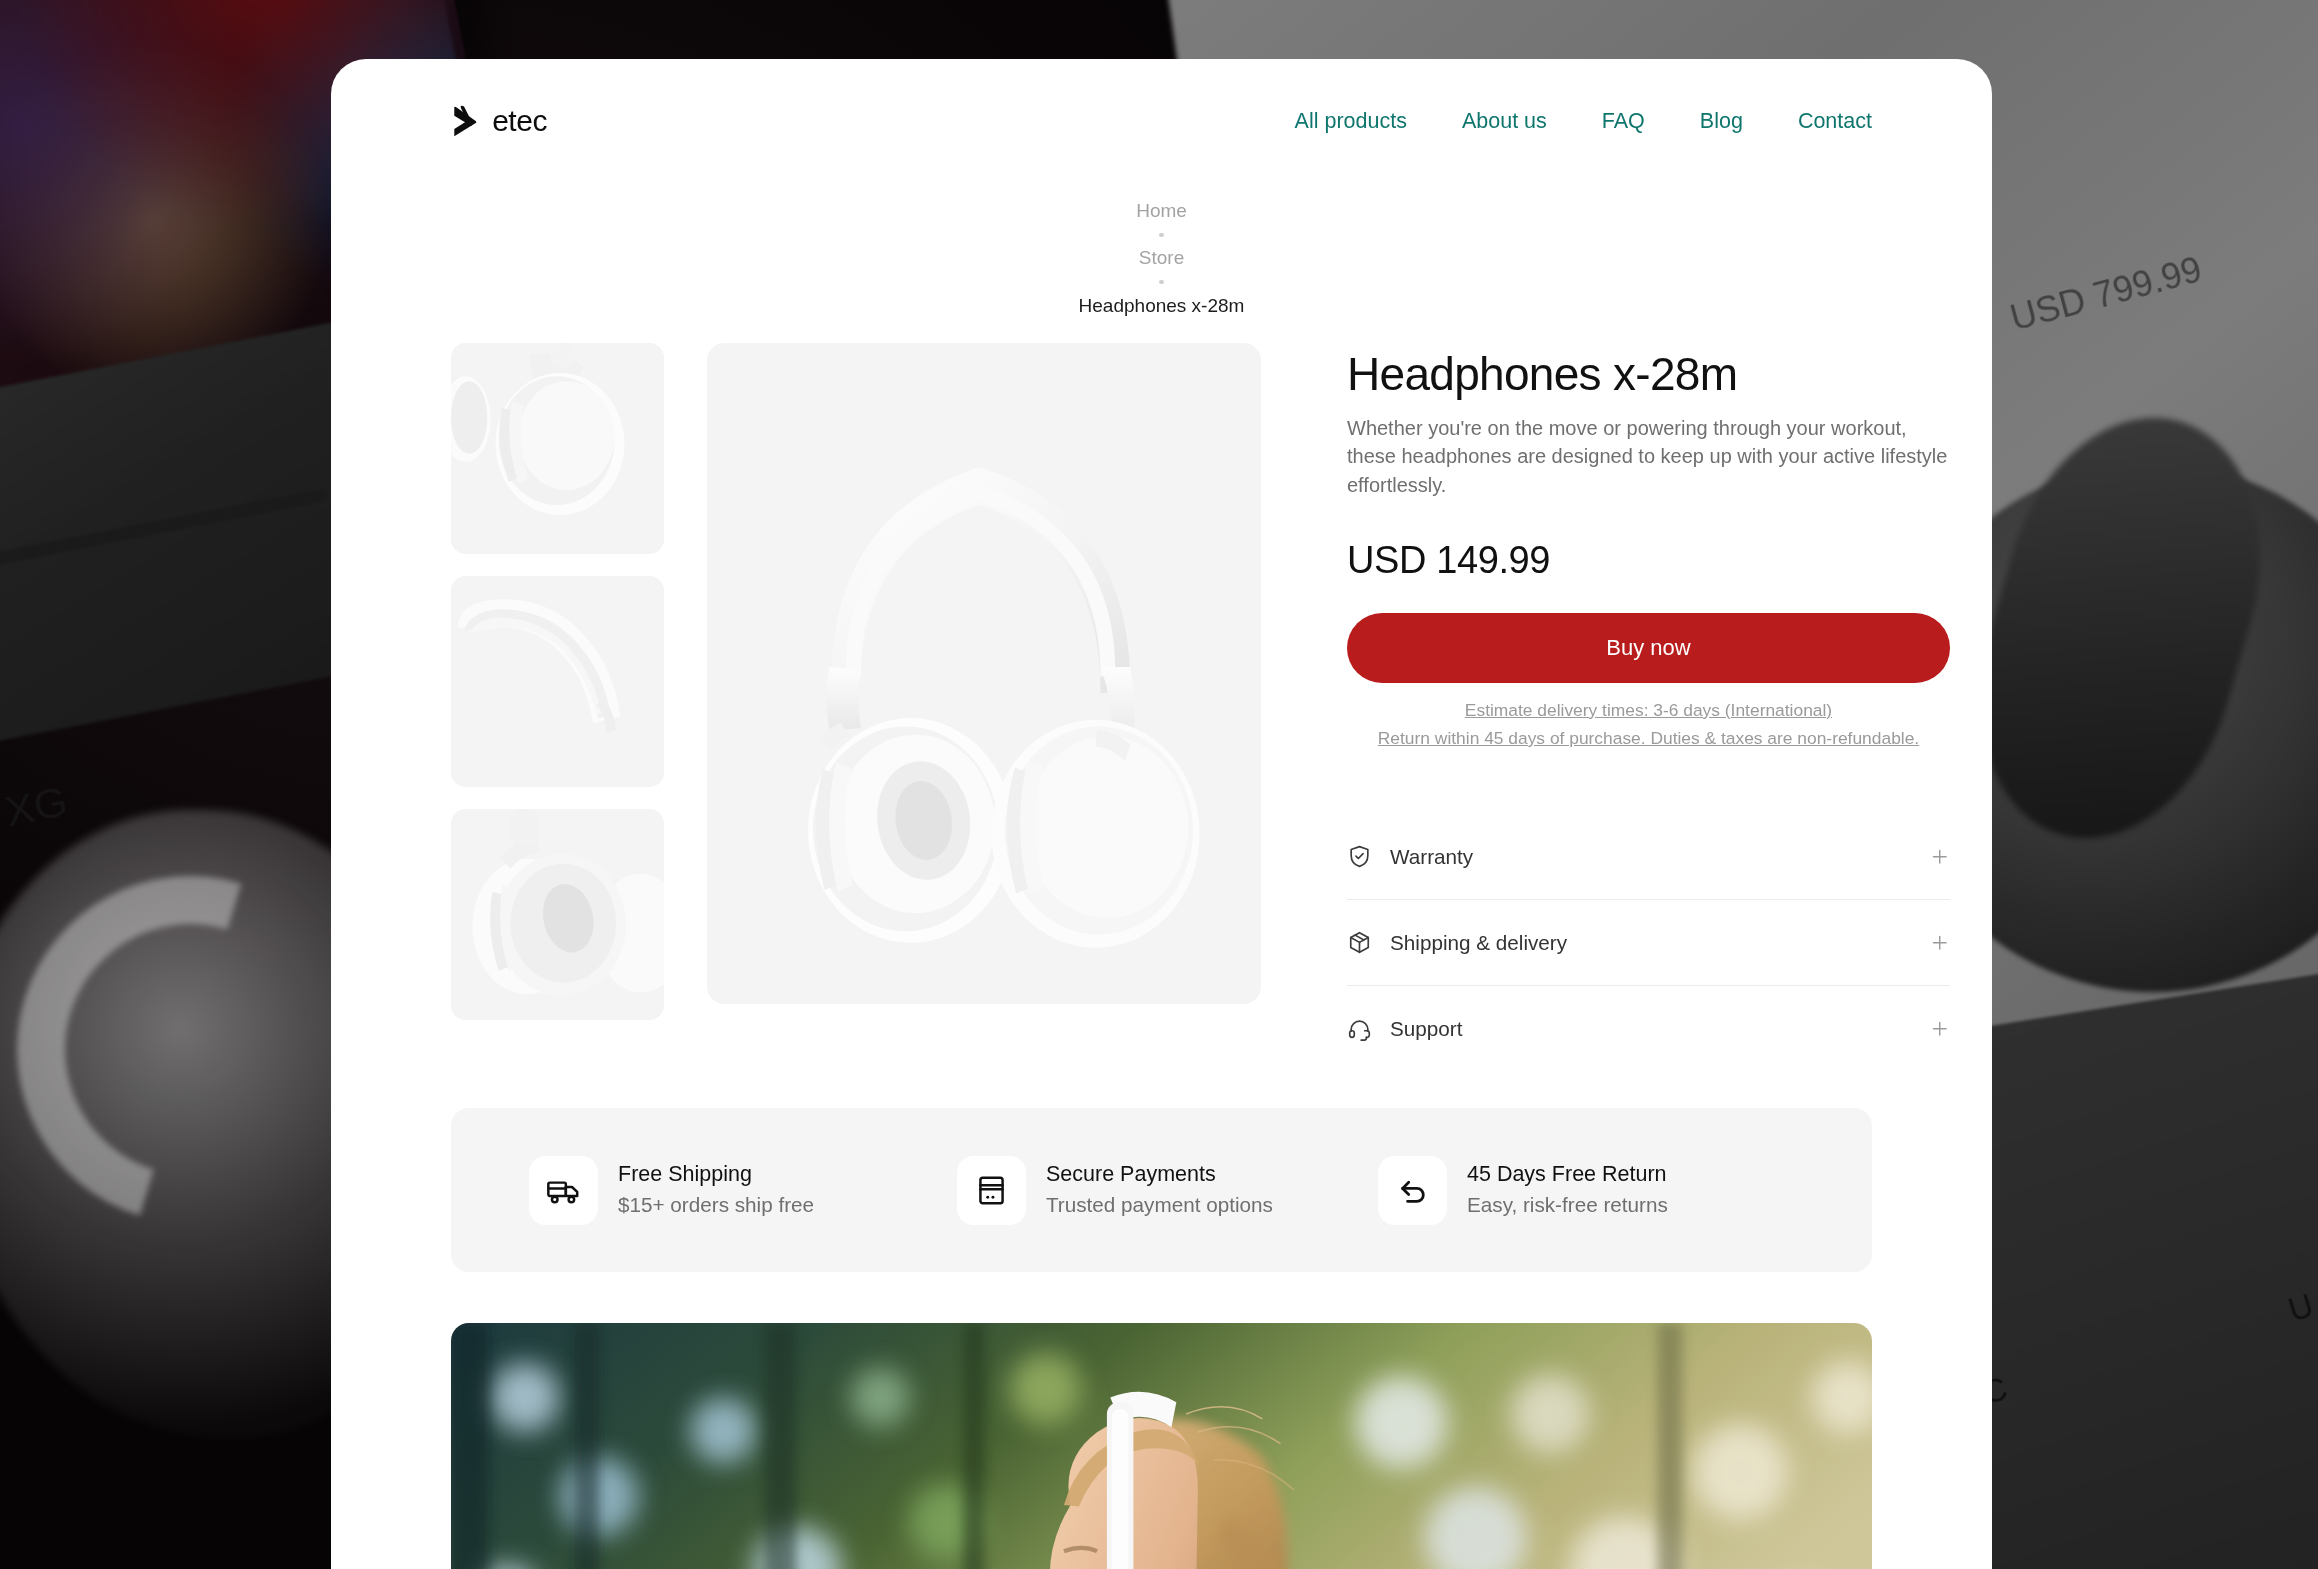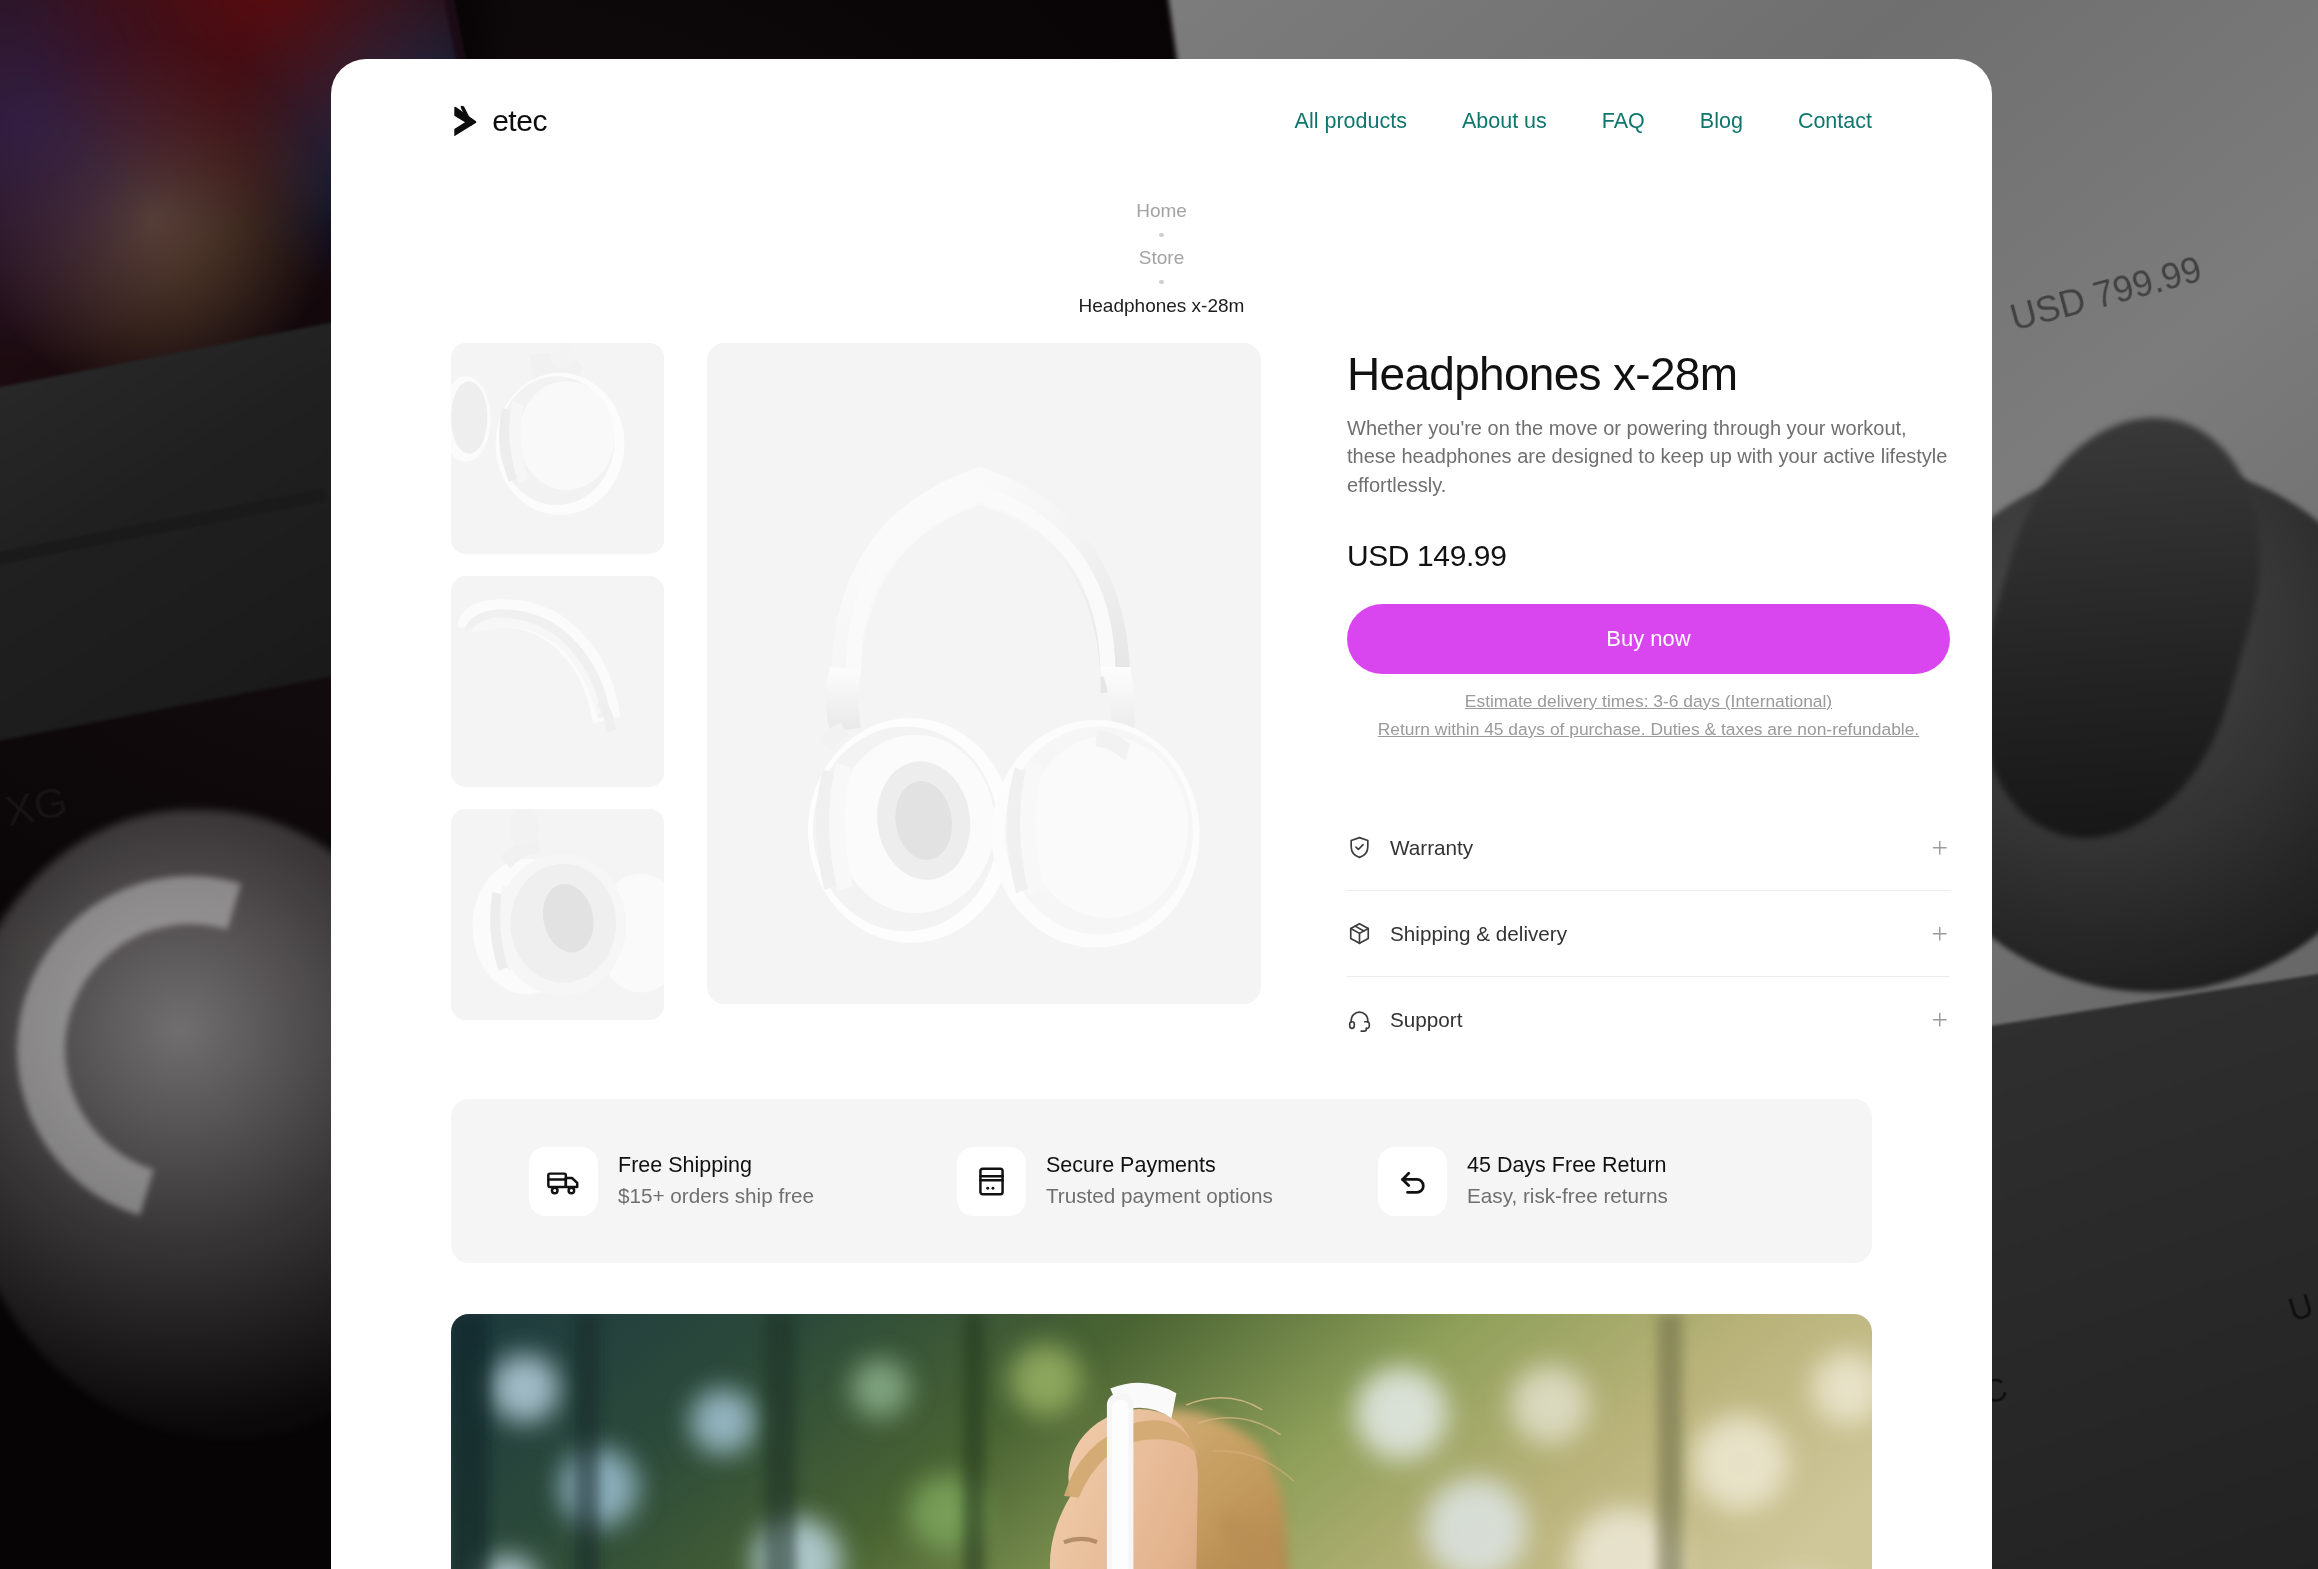--- a/index.html
+++ b/index.html
@@ -256,30 +256,30 @@
   }
   #product-desc {
     margin-top: 15.7px;
     font-size: 20px;
     line-height: 1.42;
     color: #6f6f6f;
     max-width: 603px;
   }
   #product-price {
     margin-top: 40px;
-    font-size: 30px;
+    font-size: 38px;
     color: #111111;
     letter-spacing: -0.4px;
   }
   #buy-now {
     margin-top: 31px;
     width: 603px;
     height: 70px;
     border-radius: 36px;
-    background: #d946ef;
+    background: #b91c1c;
     color: #ffffff;
     border: none;
     font-size: 22px;
     font-family: "Liberation Sans", sans-serif;
     cursor: pointer;
     display: flex;
     align-items: center;
     justify-content: center;
   }
   .ship-note {

